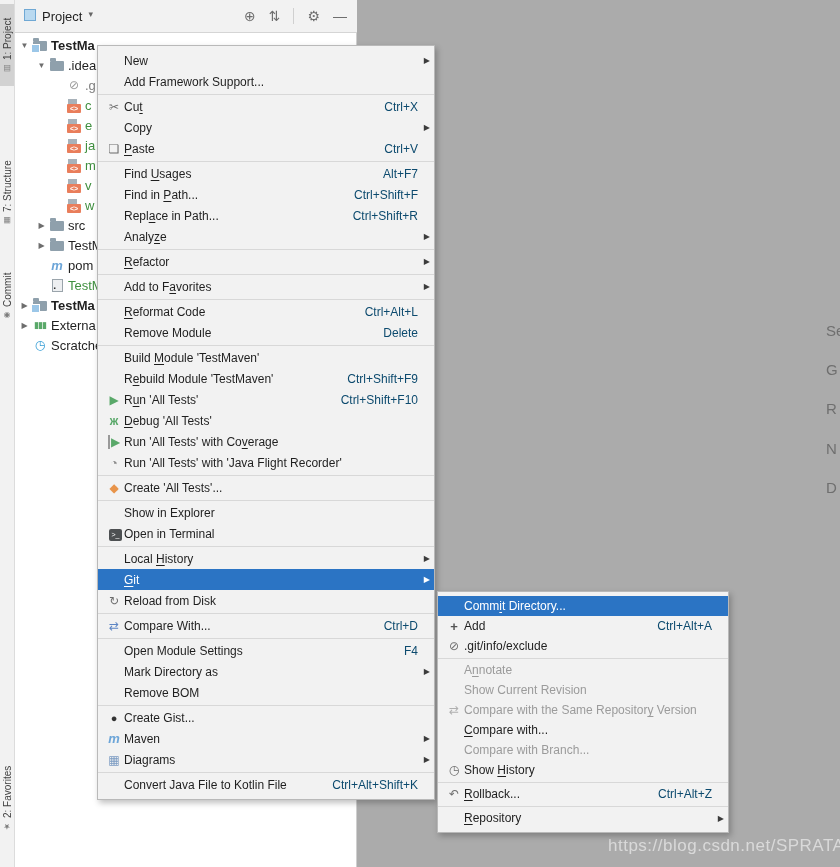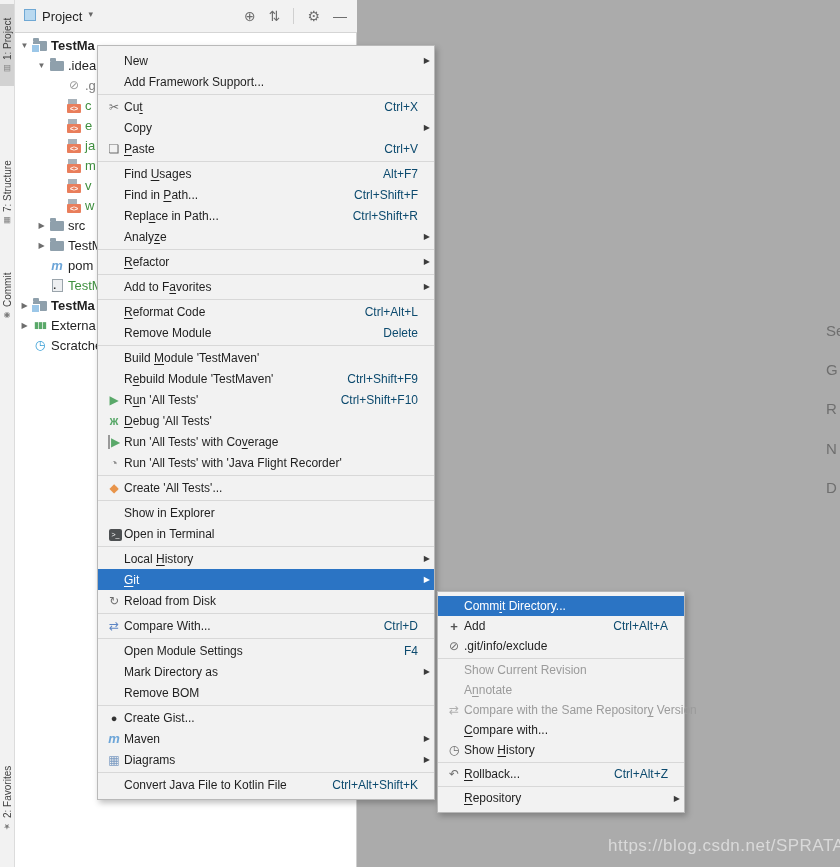--- a/index.html
+++ b/index.html
@@ -52,21 +52,21 @@
   .mvn{color:#6CA5D8;font-style:italic;font-weight:bold;font-size:13px;}
   .tlib{color:#59A869;font-weight:bold;font-size:9px;letter-spacing:-1px;}
   .tscratch{color:#389FD6;font-size:12px;}
   .tign{color:#9A9A9A;font-size:12px;}
   
   .menu{
     position:absolute;background:#F2F2F2;border:1px solid #B9B9B9;box-sizing:border-box;
     box-shadow:2px 3px 6px rgba(0,0,0,0.25);padding:4px 0;font-size:12px;color:#1f1f1f;
   }
   .menu-main{left:97px;top:33px;width:338px;z-index:10;margin-top:12px;}
-  .menu-git{left:437px;top:591px;width:248px;z-index:11;}
+  .menu-git{left:437px;top:591px;width:292px;z-index:11;}
   .mrow{display:flex;align-items:center;height:21px;padding:0 4px 0 6px;white-space:nowrap;cursor:pointer;}
   .menu-git .mrow{height:20px;}
   .micon{width:20px;flex:none;text-align:center;font-size:12px;}
   .mlabel{flex:none;}
   .msc{margin-left:auto;color:#0c4a6e;padding-left:24px;}
   .marr{width:12px;flex:none;text-align:right;font-size:8px;color:#3c3c3c;}
   .msep{height:1px;background:#D8D8D8;margin:1.5px 0;}
   .mrow.sel{background:#2B74C4;color:#FFFFFF;}
   .mrow.sel .msc{color:#D8E6F7;}
   .mrow.sel .marr{color:#FFFFFF;}
@@ -482,42 +482,48 @@
     </div>
     <div class="mrow">
       <span class="micon"><span class="ic-gray">⊘</span></span>
       <span class="mlabel">.git/info/exclude</span>
       <span class="msc"></span>
       <span class="marr"></span>
     </div>
     <div class="msep"></div>
     <div class="mrow dis">
       <span class="micon"></span>
+      <span class="mlabel">A<u>n</u>notate</span>
+      <span class="msc"></span>
+      <span class="marr"></span>
+    </div>
+    <div class="mrow dis">
+      <span class="micon"></span>
       <span class="mlabel">Show Current Revision</span>
-      <span class="msc"></span>
-      <span class="marr"></span>
-    </div>
-    <div class="mrow dis">
-      <span class="micon"></span>
-      <span class="mlabel">A<u>n</u>notate</span>
       <span class="msc"></span>
       <span class="marr"></span>
     </div>
     <div class="mrow dis">
       <span class="micon"><span class="ic-lgray">⇄</span></span>
       <span class="mlabel">Compare with the Same Repositor<u>y</u> Version</span>
       <span class="msc"></span>
       <span class="marr"></span>
     </div>
     <div class="mrow">
       <span class="micon"></span>
       <span class="mlabel"><u>C</u>ompare with...</span>
       <span class="msc"></span>
       <span class="marr"></span>
     </div>
+    <div class="mrow dis">
+      <span class="micon"></span>
+      <span class="mlabel">Compare with Branch...</span>
+      <span class="msc"></span>
+      <span class="marr"></span>
+    </div>
     <div class="mrow">
       <span class="micon"><span class="ic-gray">◷</span></span>
       <span class="mlabel">Show <u>H</u>istory</span>
       <span class="msc"></span>
       <span class="marr"></span>
     </div>
     <div class="msep"></div>
     <div class="mrow">
       <span class="micon"><span class="ic-gray">↶</span></span>
       <span class="mlabel"><u>R</u>ollback...</span>

